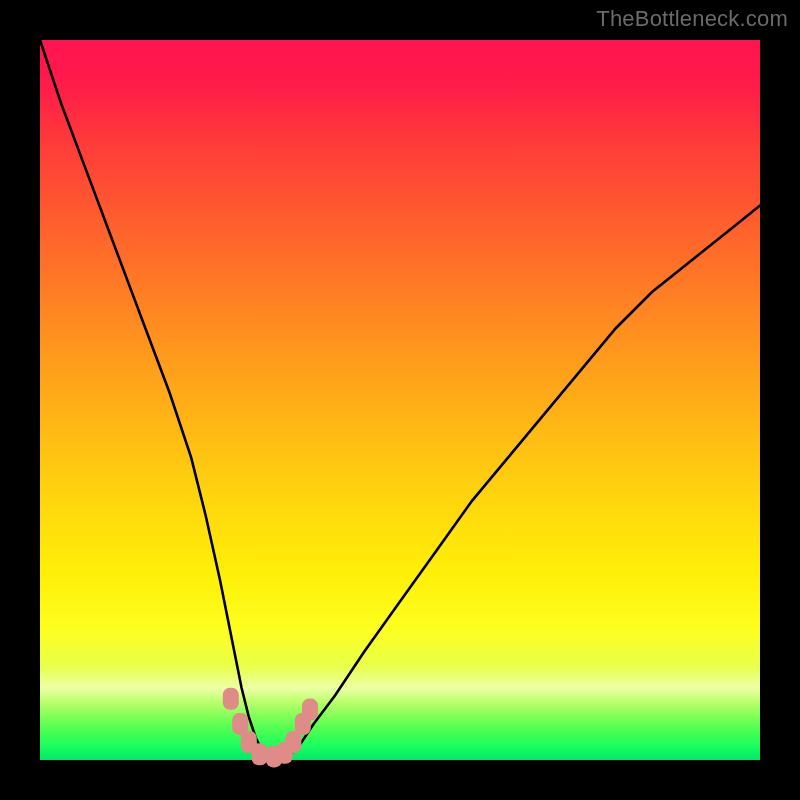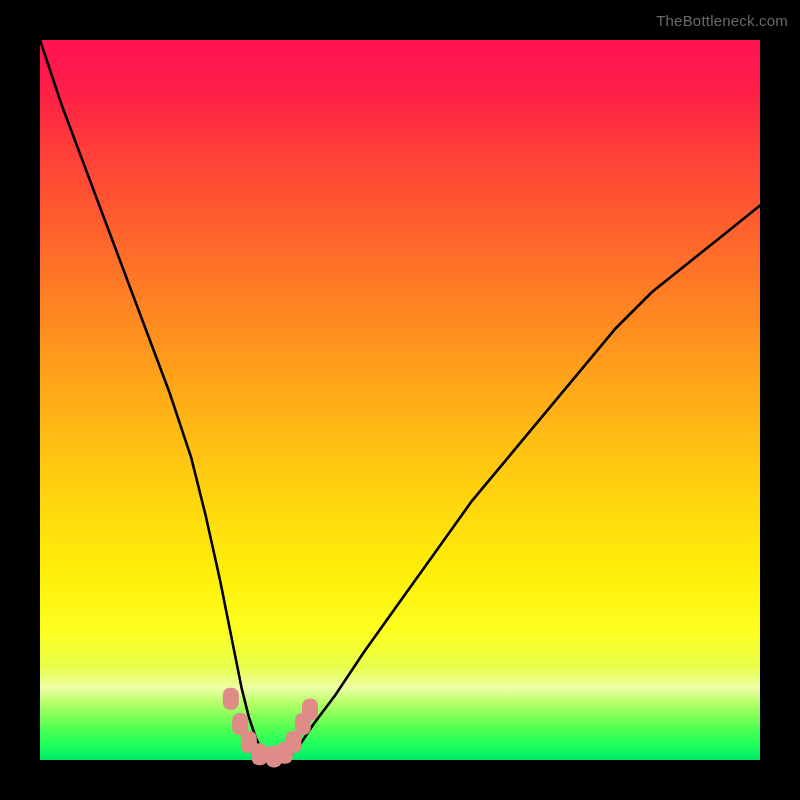--- a/index.html
+++ b/index.html
@@ -40,24 +40,24 @@
       #eeffa6 90%,
       #b8ff6a 92%,
       #7fff58 94%,
       #48ff52 96%,
       #1cff5e 98%,
       #00e86a 100%
     );
   }
   .watermark {
     position: absolute;
-    top: 12px;
+    top: 6px;
     right: 12px;
     color: #6a6a6a;
-    font-size: 15px;
+    font-size: 22px;
     font-weight: 500;
     letter-spacing: 0.2px;
   }
   svg.curve {
     position: absolute;
     left: 0; top: 0;
     width: 720px; height: 720px;
     overflow: visible;
   }
 </style>

